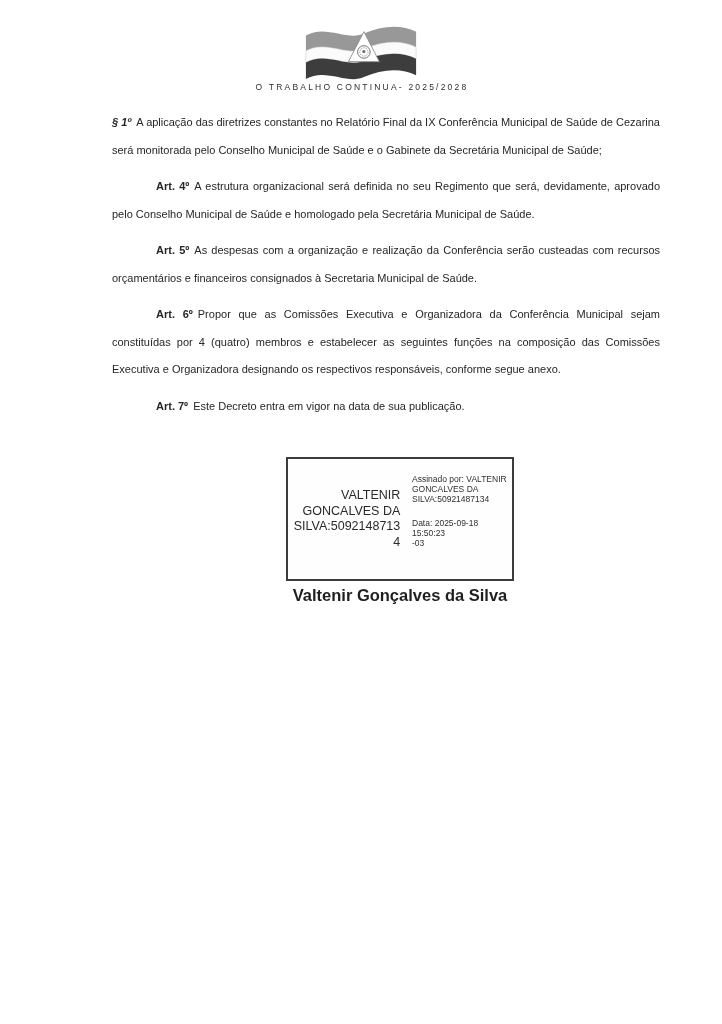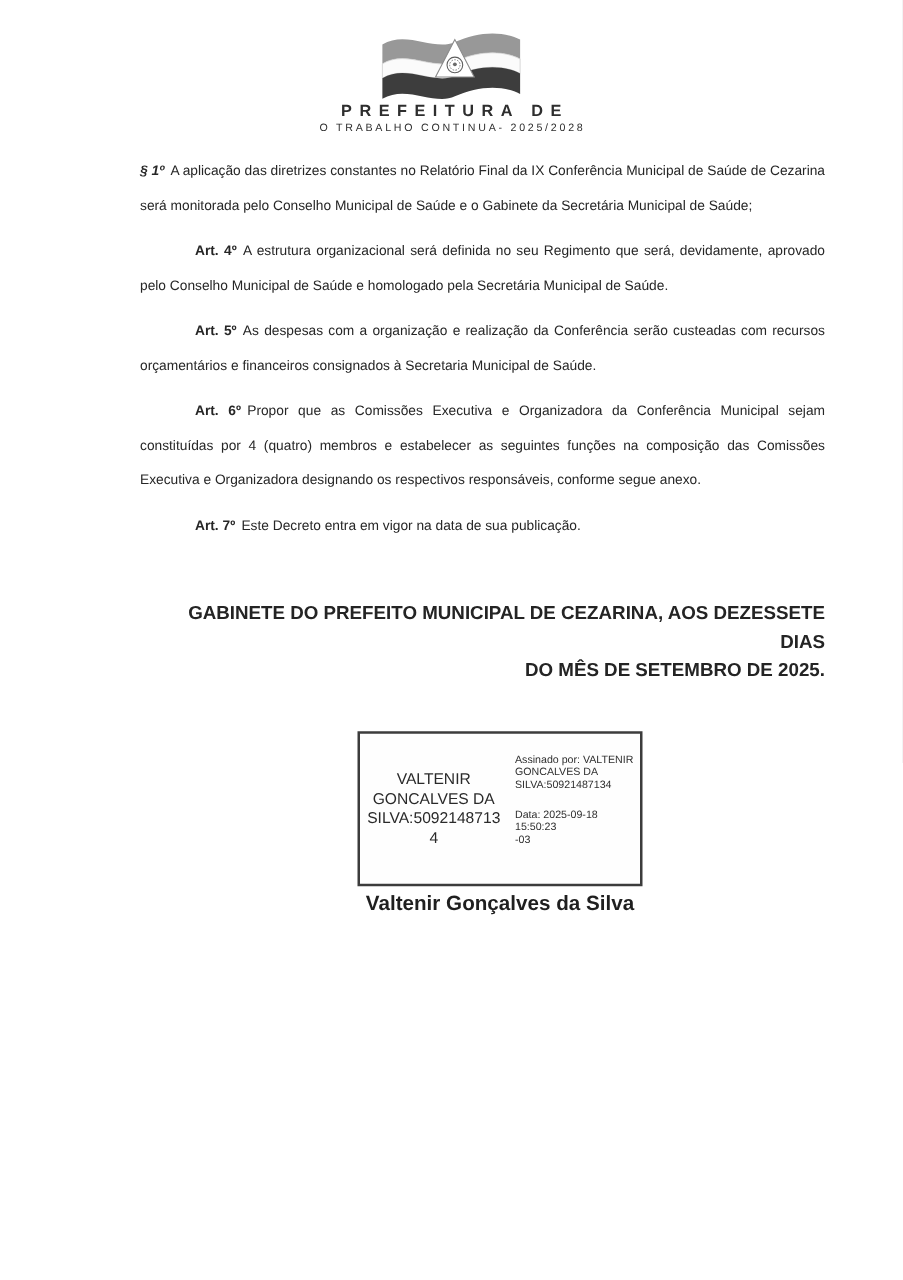--- a/index.html
+++ b/index.html
@@ -62,21 +62,21 @@
     display: flex;
     width: 228px; min-height: 64px;
     border: 2px solid #3c3c3c;
     background: #fefefe;
     text-align: left;
   }
   .stamp-subject {
     width: 118px;
     display: flex; align-items: center; justify-content: center;
     font-size: 12.5px; line-height: 15.5px;
-    text-align: center;
+    text-align: right;
     white-space: pre-line;
     color: #2a2a2a;
     border-right: 0;
     padding: 3px 0;
   }
   .stamp-right {
     flex: 1;
     padding: 5px 4px 21px 6px;
     font-size: 8.5px; line-height: 10px;
     color: #2f2f2f;
@@ -101,21 +101,20 @@
 
         <path d="M2,42 C22,30 45,48 62,40 C80,32 100,30 116,38 L116,55 C100,47 80,49 62,57 C45,65 22,47 2,59 Z" fill="#3d3d3d"></path>
 
         <path d="M62,10 L46,41 L78,41 Z" fill="#ffffff" stroke="#8a8a8a" stroke-width="0.9"></path>
 
         <circle cx="62" cy="31" r="6.5" fill="none" stroke="#5f5f5f" stroke-width="0.9"></circle>
         <circle cx="62" cy="31" r="4.3" fill="none" stroke="#777777" stroke-width="0.8" stroke-dasharray="1.3,1.1"></circle>
         <circle cx="62" cy="30.5" r="1.6" fill="#6a6a6a"></circle>
       </svg>
     </div>
-    <div class="org-prefix">PREFEITURA DE</div>
     <div class="tagline">O TRABALHO CONTINUA- 2025/2028</div>
   </header>
 
   <main class="doc-body">
 
     <p class="para">
       <span class="lead italic">§ 1º</span><span>A aplicação das diretrizes constantes no Relatório Final da IX Conferência Municipal de Saúde de Cezarina será monitorada pelo Conselho Municipal de Saúde e o Gabinete da Secretária Municipal de Saúde;</span>
     </p>
 
     <p class="para indented">
@@ -127,22 +126,20 @@
     </p>
 
     <p class="para indented">
       <span class="lead">Art. 6º</span><span>Propor que as Comissões Executiva e Organizadora da Conferência Municipal sejam constituídas por 4 (quatro) membros e estabelecer as seguintes funções na composição das Comissões Executiva e Organizadora designando os respectivos responsáveis, conforme segue anexo.</span>
     </p>
 
     <p class="para indented">
       <span class="lead">Art. 7º</span><span>Este Decreto entra em vigor na data de sua publicação.</span>
     </p>
 
-    <div class="closing">GABINETE DO PREFEITO MUNICIPAL DE CEZARINA, AOS DEZESSETE DIAS
-DO MÊS DE SETEMBRO DE 2025.</div>
 
     <div class="sig-block">
       <div class="stamp">
         <div class="stamp-subject">VALTENIR
 GONCALVES DA
 SILVA:5092148713
 4</div>
         <div class="stamp-right">
           <div class="stamp-signed">Assinado por: VALTENIR
 GONCALVES DA

